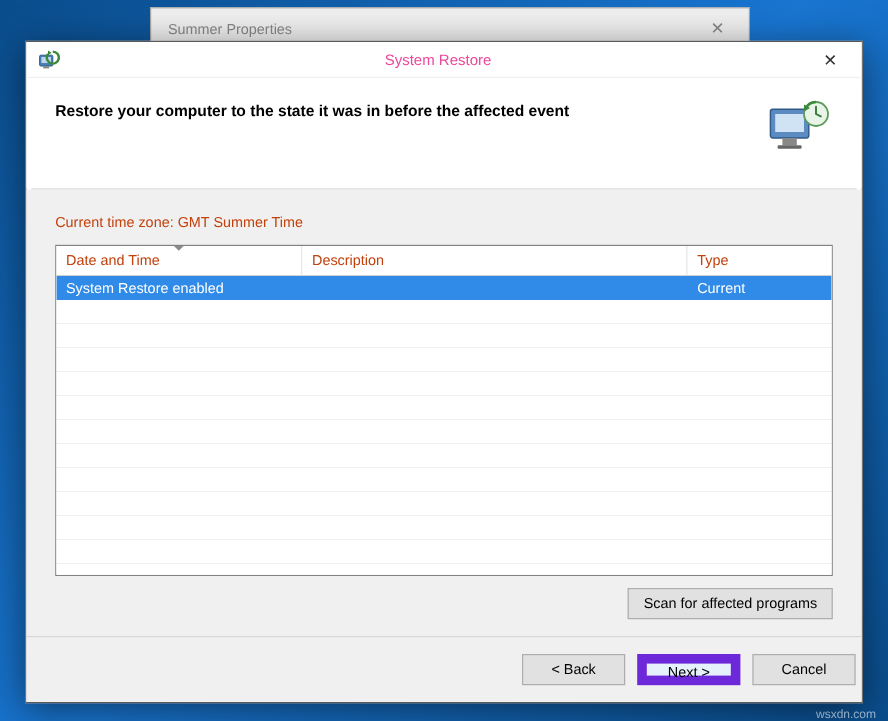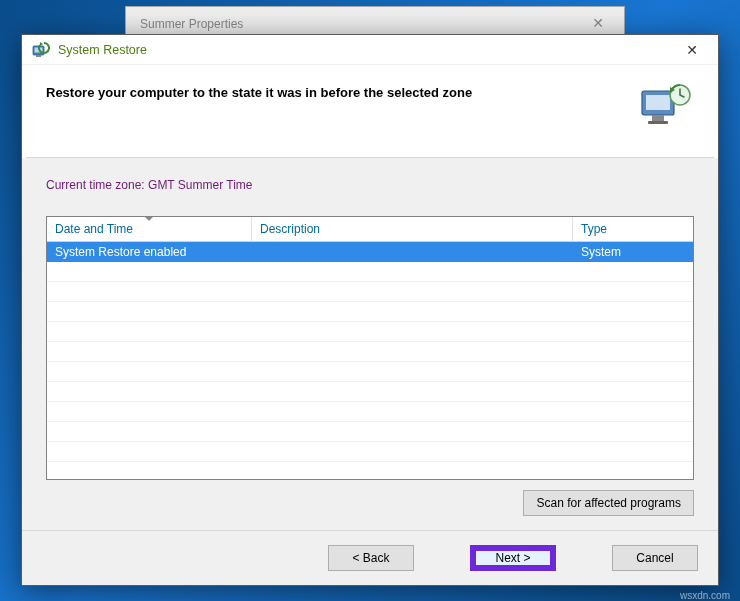--- a/index.html
+++ b/index.html
@@ -65,21 +65,21 @@
       height: 30px;
       display: flex;
       align-items: center;
       padding: 0 6px 0 10px;
       background: #fff;
       border-bottom: 1px solid #f0f0f0;
     }
     .title-icon {
       width: 18px; height: 18px; margin-right: 8px;
     }
-    .title-text { font-size: 12.5px; color: #4d7c0f; flex: 1; }
+    .title-text { font-size: 12.5px; color: #ec4899; flex: 1; text-align: center; }
     .close-btn {
       width: 40px; height: 26px;
       display: flex; align-items: center; justify-content: center;
       font-family: Arial, sans-serif;
       font-size: 14px;
       color: #333;
     }
     .header-band {
       background: #fff;
       padding: 16px 24px 28px 24px;
@@ -104,40 +104,40 @@
     }
     .body {
       background: #f0f0f0;
       flex: 1;
       padding: 20px 24px 14px 24px;
       display: flex;
       flex-direction: column;
     }
     .tz-line {
       font-size: 12px;
-      color: #701a75;
-      margin-bottom: 24px;
+      color: #c2410c;
+      margin-bottom: 12px;
     }
     .table-wrap {
       border: 1px solid #828282;
       background: #fff;
       flex: 1;
       display: flex;
       flex-direction: column;
       overflow: hidden;
     }
     .thead {
       display: flex;
       background: #fff;
       border-bottom: 1px solid #d0d0d0;
     }
     .th {
       padding: 5px 8px;
       font-size: 12px;
-      color: #0369a1;
+      color: #c2410c;
       border-right: 1px solid #e0e0e0;
       position: relative;
       background: #fff;
     }
     .th:last-child { border-right: none; }
     .th.sort::after {
       content: "";
       position: absolute;
       top: -1px;
       left: 50%;
@@ -172,39 +172,38 @@
     }
     .td { padding: 0 8px; overflow: hidden; white-space: nowrap; }
     .actions-row {
       display: flex;
       justify-content: flex-end;
       padding-top: 10px;
     }
     .footer {
       background: #f0f0f0;
       border-top: 1px solid #d8d8d8;
-      padding: 14px 20px;
+      padding: 14px 5px;
       display: flex;
       justify-content: flex-end;
       gap: 10px;
     }
     button.win {
       min-width: 86px;
       height: 26px;
       background: #e1e1e1;
       border: 1px solid #adadad;
       font-family: inherit;
       font-size: 12px;
       color: #000;
       padding: 0 12px;
       cursor: pointer;
-      margin-left: 46px;
     }
     button.win.default {
-      border: 6px solid #6d28d9;
+      border: 8px solid #6d28d9;
       background: #e5f1fb;
     }
     button.win.wide { min-width: 170px; }
     .watermark {
       position: absolute;
       bottom: 0;
       right: 10px;
       font-size: 10px;
       color: rgba(255,255,255,.55);
     }
@@ -228,21 +227,21 @@
         <path d="M 8 1 L 8 5 L 11 3 Z" fill="#3a8a3a"></path>
       </svg>
     </span>
     <span class="title-text">System Restore</span>
     <div class="close-btn">
       <span>✕</span>
     </div>
   </div>
 
   <div class="header-band">
-    <div class="header-text">Restore your computer to the state it was in before the selected zone</div>
+    <div class="header-text">Restore your computer to the state it was in before the affected event</div>
     <div class="header-icon">
       <svg viewBox="0 0 56 48">
         <rect x="4" y="10" width="32" height="24" rx="2" fill="#5b8bc0" stroke="#2f5a88" stroke-width="1.2"></rect>
         <rect x="8" y="14" width="24" height="15" fill="#cfe3f5"></rect>
         <rect x="14" y="34" width="12" height="6" fill="#888"></rect>
         <rect x="10" y="40" width="20" height="3" rx="1" fill="#666"></rect>
         <circle cx="42" cy="14" r="10" fill="#e8f4e8" stroke="#5a9a5a" stroke-width="1.5"></circle>
         <path d="M 42 8 L 42 14 L 46 16" stroke="#3a7a3a" stroke-width="1.6" fill="none" stroke-linecap="round"></path>
         <path d="M 33 10 A 10 10 0 0 1 42 4" fill="none" stroke="#3a8a3a" stroke-width="2.2"></path>
         <path d="M 32 6 L 32 12 L 37 9 Z" fill="#3a8a3a"></path>
@@ -257,21 +256,21 @@
 
     <div class="table-wrap">
       <div class="thead">
         <div class="th col-dt sort">Date and Time</div>
         <div class="th col-desc">Description</div>
         <div class="th col-type">Type</div>
       </div>
       <div class="tbody">
         <div class="row sel">
           <div class="td col-desc">System Restore enabled</div>
-          <div class="td col-type">System</div>
+          <div class="td col-type">Current</div>
         </div>
       </div>
     </div>
 
     <div class="actions-row">
       <button class="win wide">Scan for affected programs</button>
     </div>
   </div>
 
   <div class="footer">

